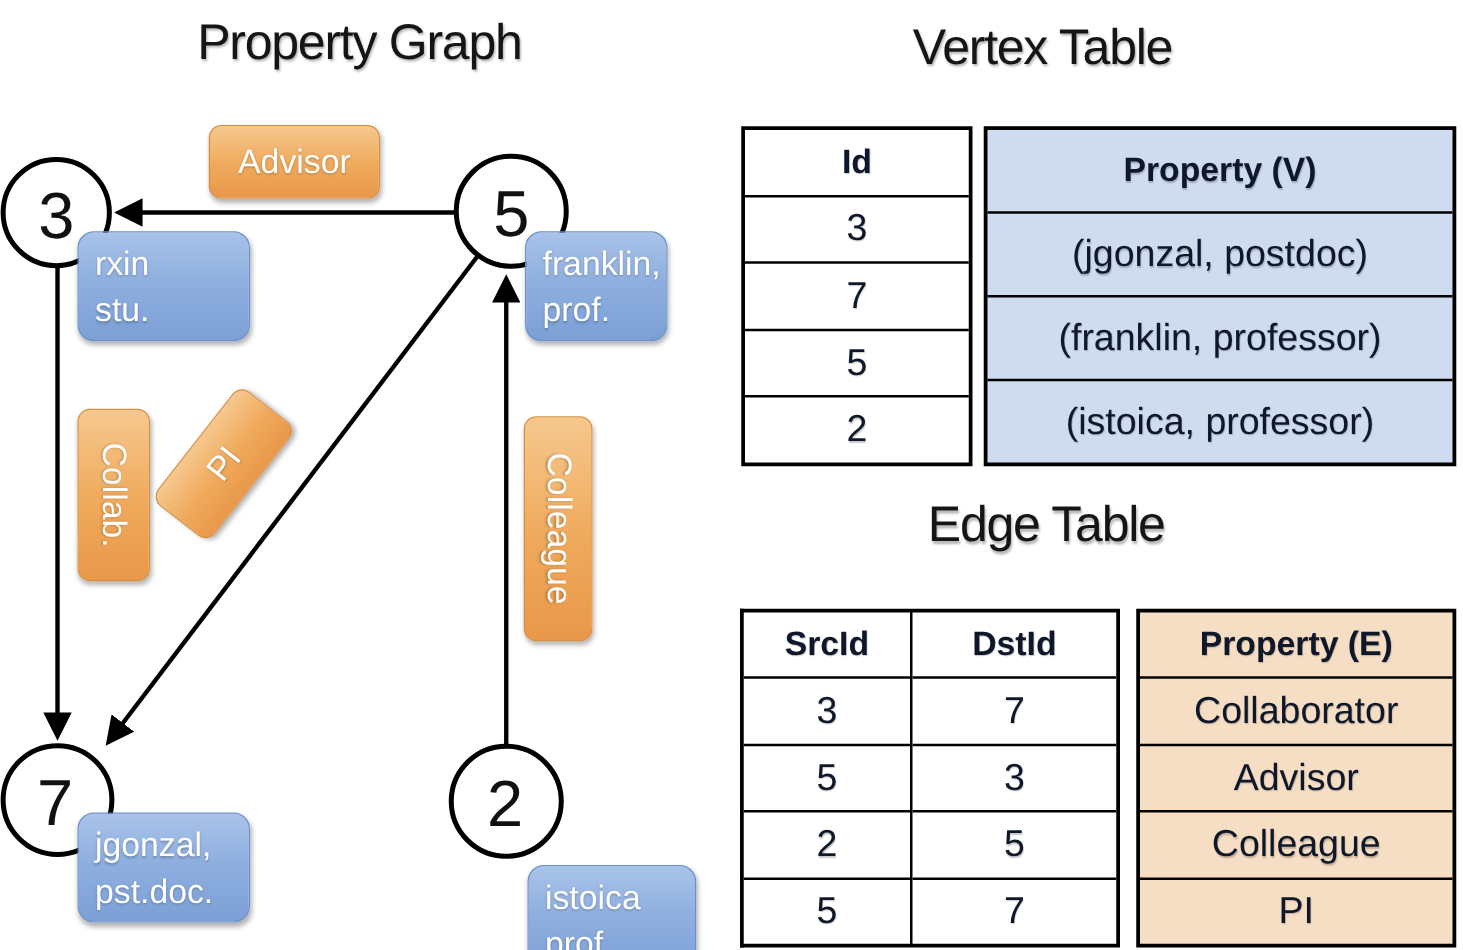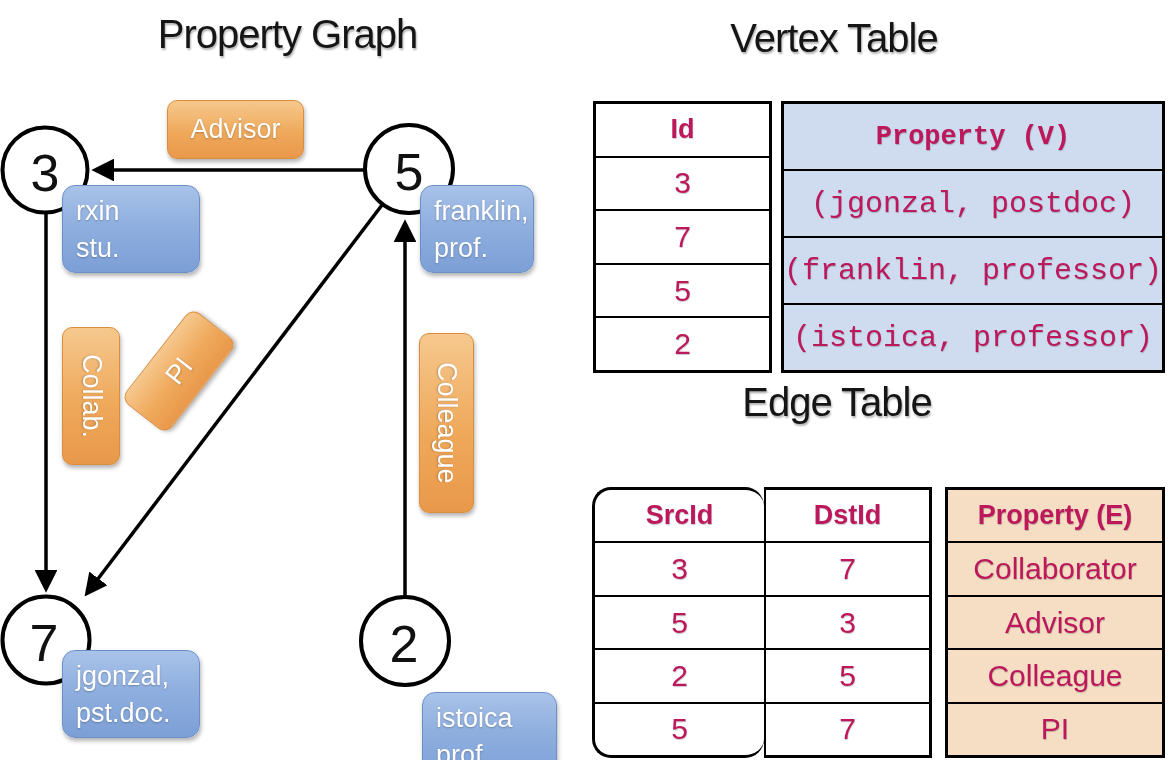--- a/index.html
+++ b/index.html
@@ -9,21 +9,21 @@
   }
   
   .big-title{
     position:absolute;text-align:center;font-size:40px;font-weight:400;
     letter-spacing:-1px;color:#151515;
     text-shadow:1px 2px 2px rgba(0,0,0,0.30);
     white-space:nowrap;
   }
   #graph-title{left:0;top:12px;width:575px;}
   #vertex-title{left:593px;top:16px;width:572px;transform:translateX(-45px);}
-  #edge-title{left:593px;top:380px;width:572px;transform:translateX(-42px);}
+  #edge-title{left:593px;top:398px;width:572px;transform:translateX(-42px);}
 
   
   #graph-svg{position:absolute;left:0;top:0;width:585px;height:760px;}
   .node-num{
     position:absolute;transform:translate(-50%,-50%);
     font-size:52px;font-weight:400;color:#111;line-height:1;
   }
   .vlabel{ 
     position:absolute;border-radius:13px;
     background:linear-gradient(180deg,var(--node-blue-top,#a9c3e9) 0%,var(--node-blue-mid,#8fafdf) 45%,var(--node-blue-bottom,#7c9fd6) 100%);
@@ -47,21 +47,21 @@
 
   
   .tblrow{position:absolute;display:flex;}
   .sub{
     display:flex;flex-direction:column;box-sizing:border-box;
     border:3px solid #000;background:#fff;height:100%;
   }
   .sub>div{
     flex:1;display:flex;align-items:center;justify-content:center;
     border-top:2px solid #000;
-    font-size:30px;color:#be185d;text-shadow:0.5px 1px 1px rgba(0,0,0,0.22);
+    font-size:30px;color:#0f172a;text-shadow:0.5px 1px 1px rgba(0,0,0,0.22);
     white-space:nowrap;
   }
   .sub>div:first-child{border-top:none;}
   .sub>div.th{font-weight:bold;font-size:27px;}
   .sub.bluefill{background:var(--vertex-fill,#cfdcf0);}
   .sub.tanfill{background:var(--edge-fill,#f5dec3);}
   .colgap{width:9px;height:100%;}
 </style>
 </head>
 <body>
@@ -117,30 +117,30 @@
 
   <div class="tblrow" style="left:593px;top:101px;width:572px;height:272px;">
     <div class="sub" style="width:185px;">
       <div class="th">Id</div>
       <div>3</div>
       <div>7</div>
       <div>5</div>
       <div>2</div>
     </div>
     <div class="colgap"></div>
-    <div class="sub bluefill" style="flex:1;font-family:Liberation Mono, monospace;">
+    <div class="sub bluefill" style="flex:1;">
       <div class="th">Property (V)</div>
       <div>(jgonzal, postdoc)</div>
       <div>(franklin, professor)</div>
       <div>(istoica, professor)</div>
     </div>
   </div>
 
   <div class="tblrow" style="left:592px;top:487px;width:573px;height:271px;">
-    <div class="sub" style="width:172px;border-right-width:0;border-radius:19px;">
+    <div class="sub" style="width:136px;border-right-width:0;">
       <div class="th">SrcId</div>
       <div>3</div>
       <div>5</div>
       <div>2</div>
       <div>5</div>
     </div>
     <div class="sub" style="width:168px;border-left-width:2px;">
       <div class="th">DstId</div>
       <div>7</div>
       <div>3</div>

